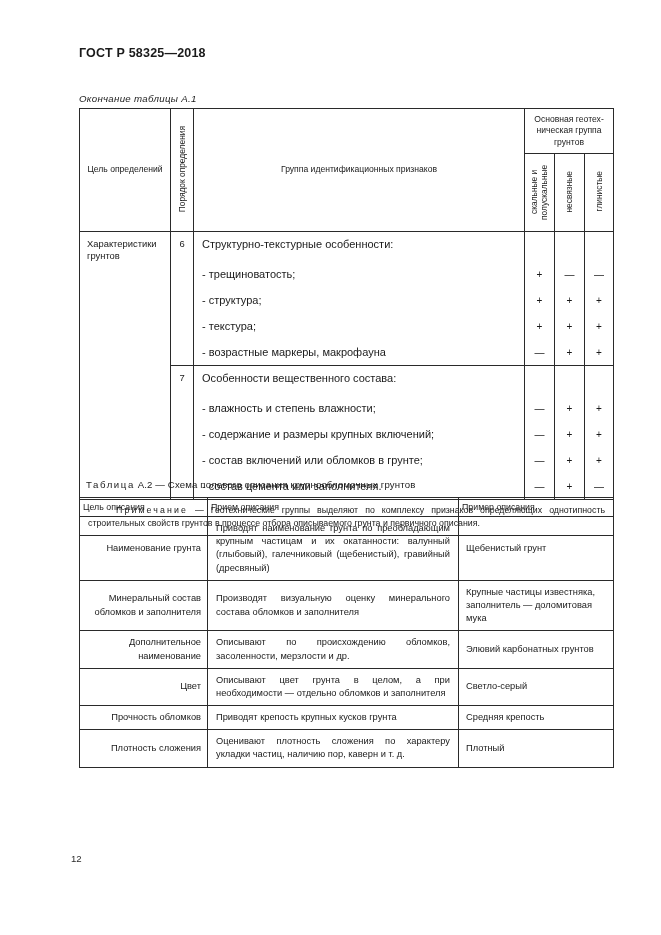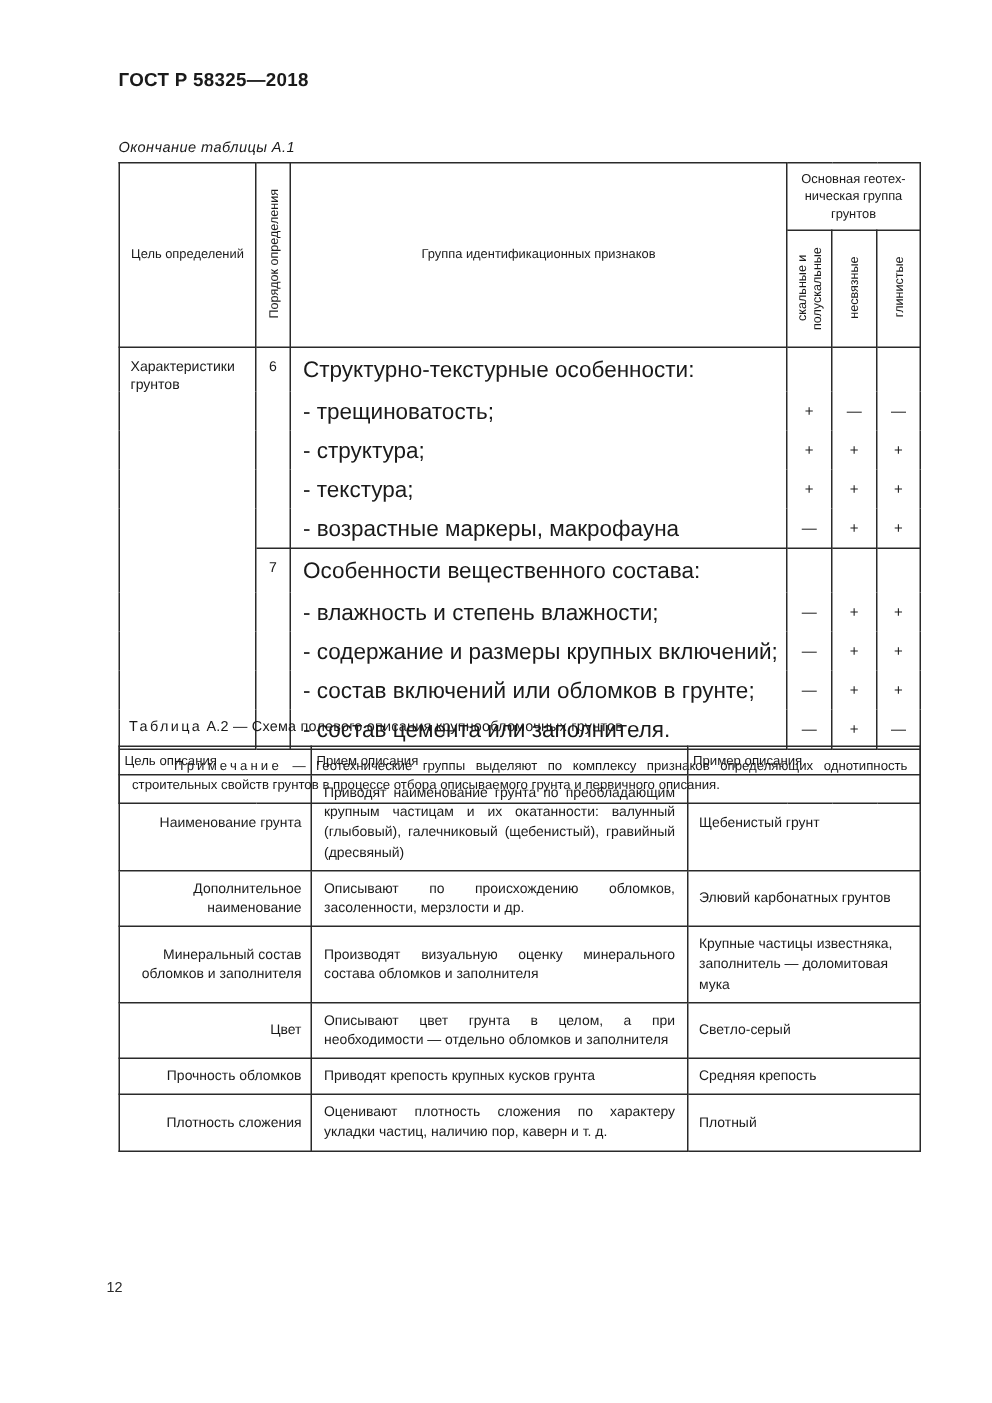--- a/index.html
+++ b/index.html
@@ -106,21 +106,21 @@
     line-height: 1.3;
   }
   #table-a1 .cell-order {
     text-align: center;
     vertical-align: top;
     padding-top: 6px;
     font-size: 9.4px;
   }
   #table-a1 .cell-feature {
     padding: 3px 4px 3px 8px;
-    font-size: 15px;
+    font-size: 11px;
     text-align: left;
     height: 20px;
   }
   #table-a1 .cell-feature.first {
     vertical-align: top;
     padding-top: 6px;
   }
   #table-a1 .mark {
     text-align: center;
     font-size: 10px;
@@ -311,30 +311,30 @@
         <th>Пример описания</th>
       </tr>
     </thead>
     <tbody>
       <tr>
         <td class="goal">Наименование грунта</td>
         <td class="method">Приводят наименование грунта по преобладающим крупным частицам и их окатанности: валунный (глыбовый), галечниковый (щебенистый), гравийный (дресвяный)</td>
         <td class="example">Щебенистый грунт</td>
       </tr>
       <tr>
+        <td class="goal">Минеральный состав обломков и заполнителя</td>
+        <td class="method">Производят визуальную оценку минерального состава обломков и заполнителя</td>
+        <td class="example">Крупные частицы известняка, заполнитель — доломитовая мука</td>
+      </tr>
+      <tr>
         <td class="goal">Дополнительное наименование</td>
         <td class="method">Описывают по происхождению обломков, засоленности, мерзлости и др.</td>
         <td class="example">Элювий карбонатных грунтов</td>
       </tr>
       <tr>
-        <td class="goal">Минеральный состав обломков и заполнителя</td>
-        <td class="method">Производят визуальную оценку минерального состава обломков и заполнителя</td>
-        <td class="example">Крупные частицы известняка, заполнитель — доломитовая мука</td>
-      </tr>
-      <tr>
         <td class="goal">Цвет</td>
         <td class="method">Описывают цвет грунта в целом, а при необходимости — отдельно обломков и заполнителя</td>
         <td class="example">Светло-серый</td>
       </tr>
       <tr>
         <td class="goal">Прочность обломков</td>
         <td class="method">Приводят крепость крупных кусков грунта</td>
         <td class="example">Средняя крепость</td>
       </tr>
       <tr>

